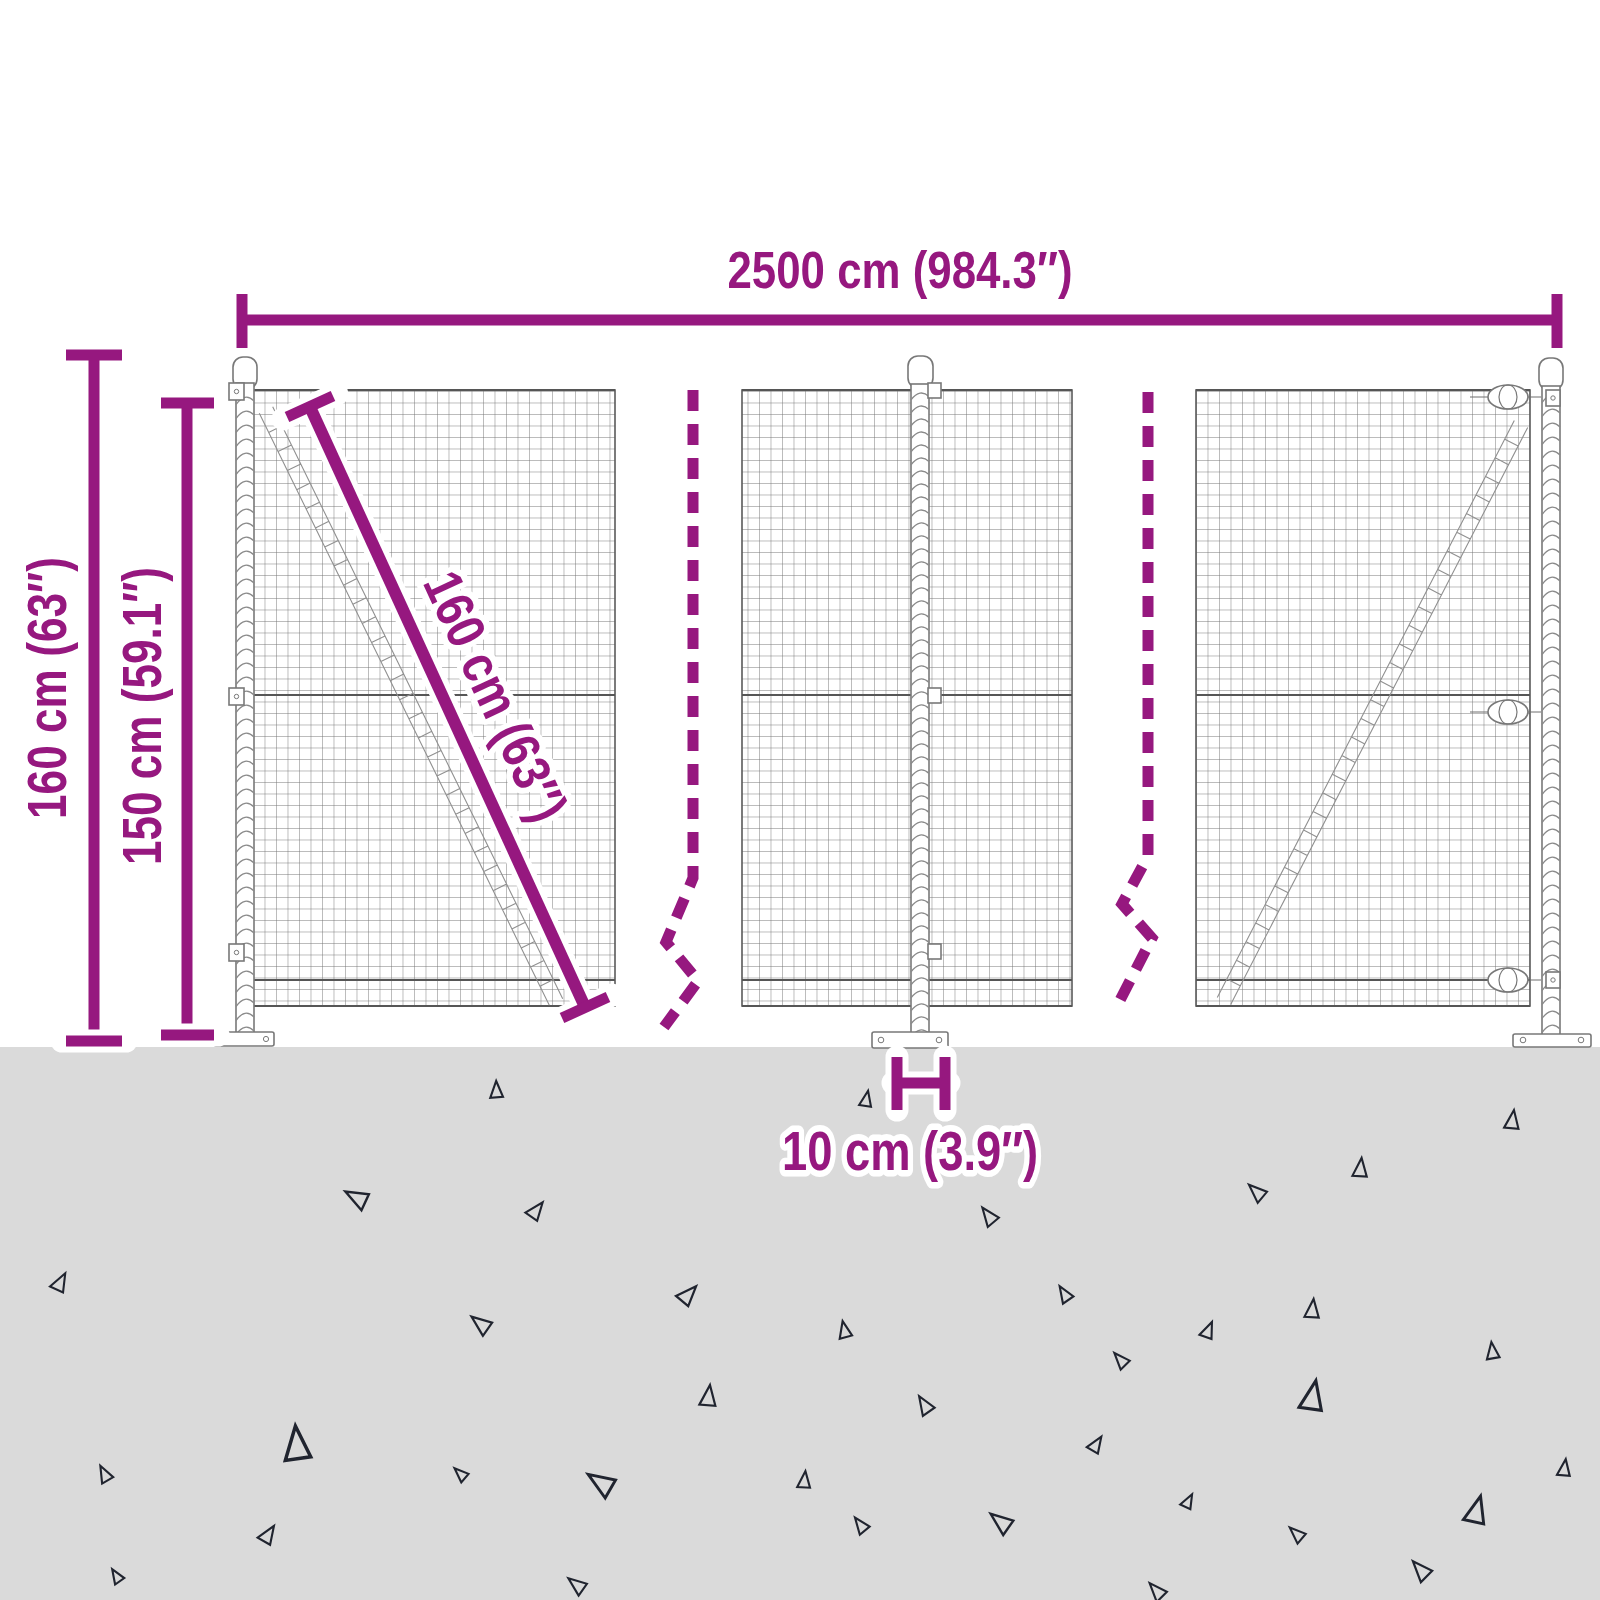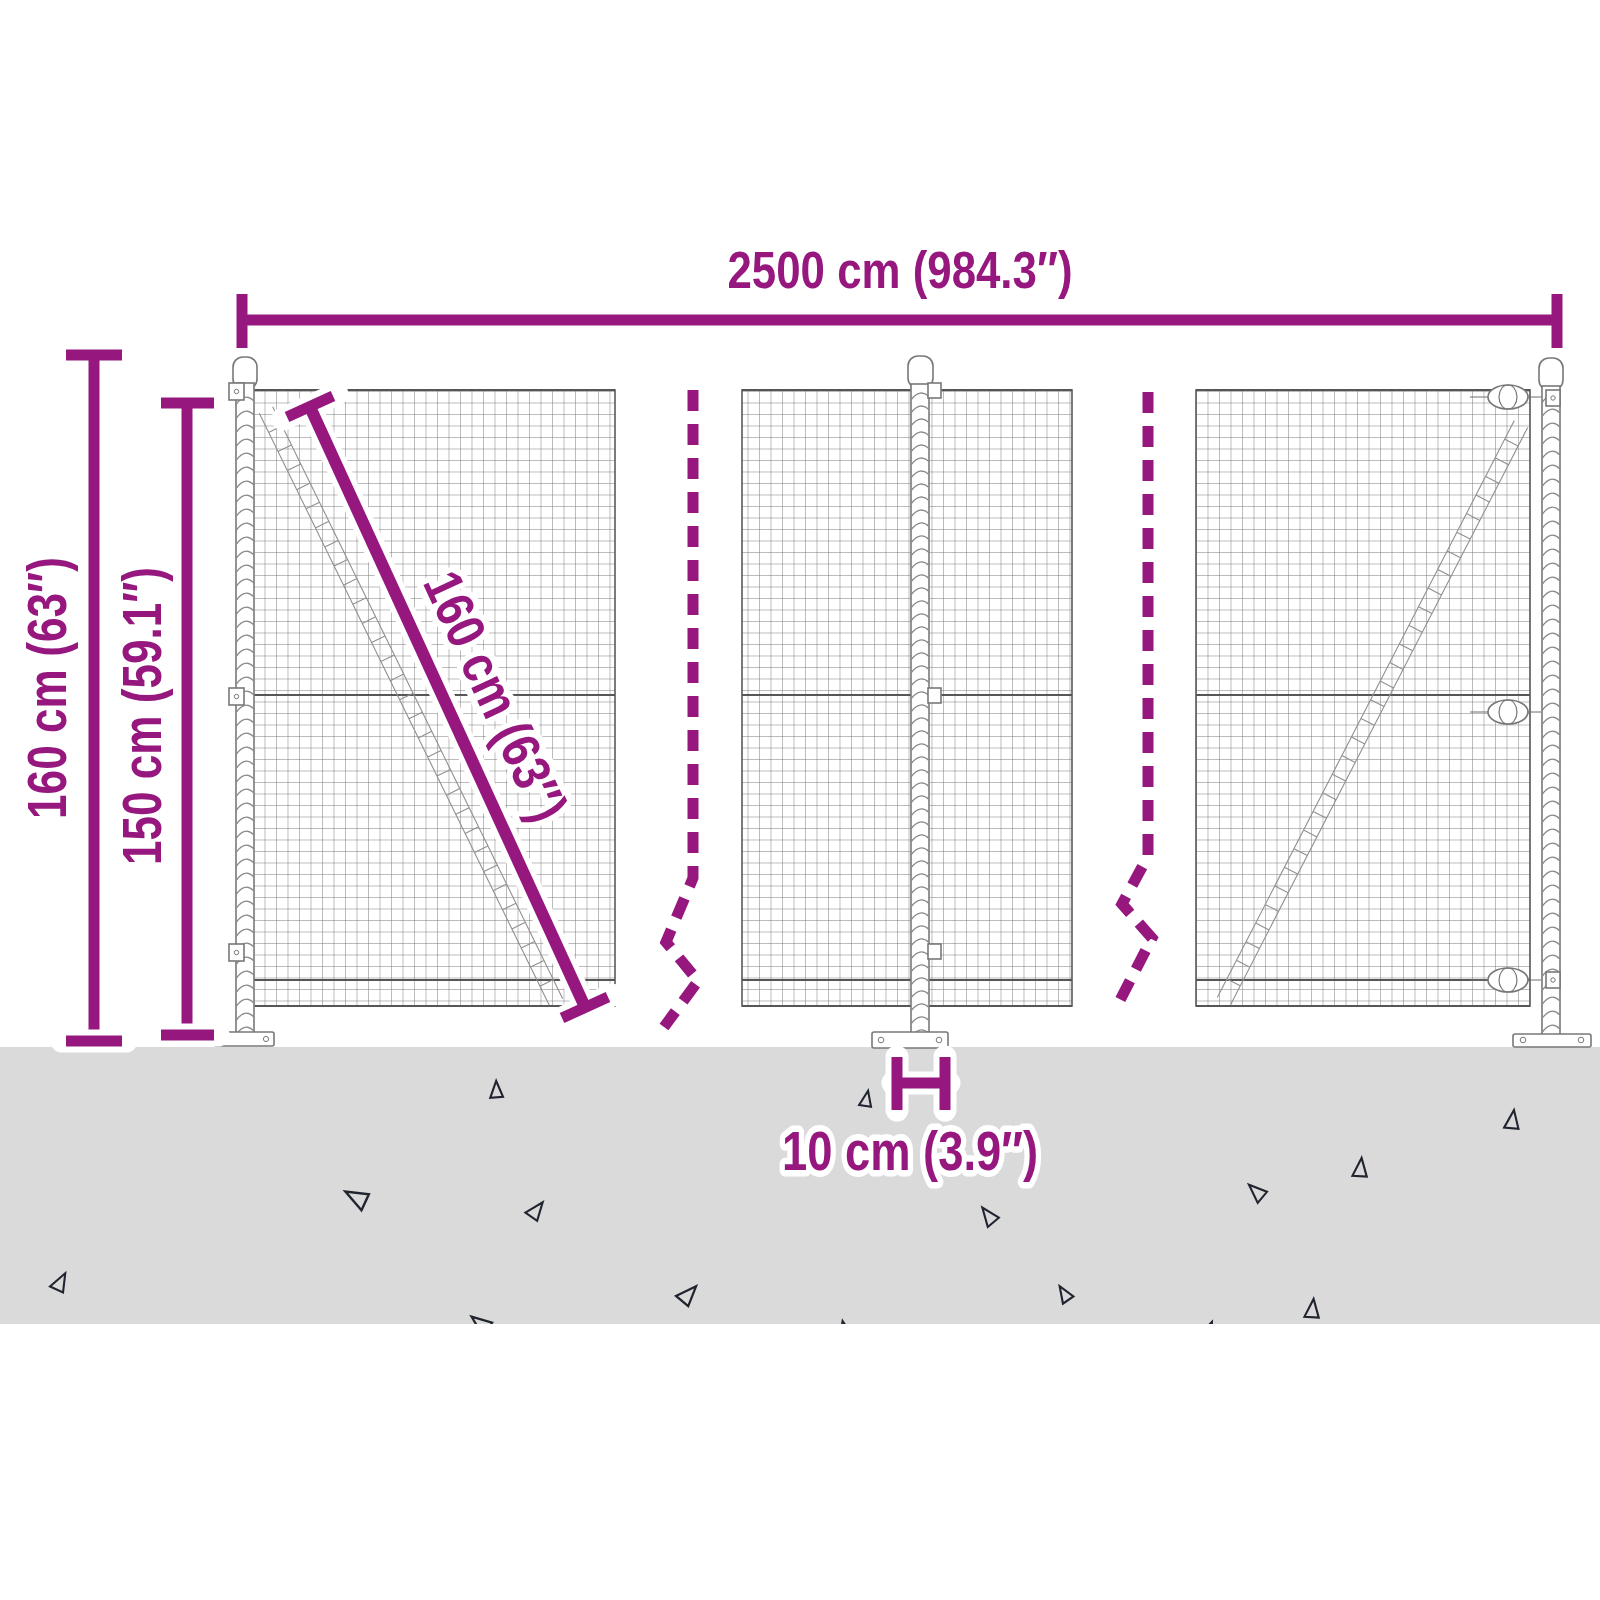--- a/index.html
+++ b/index.html
@@ -2,21 +2,21 @@
 <html style="--accent: #96187F; --ground: #DADADA; --tri: #20242F; --fence: #5E5E5E;"><head>
 <meta charset="utf-8">
 <style>
   :root{
     --accent:#96187F;
     --ground:#DADADA;
     --tri:#20242F;
     --fence:#5E5E5E;
   }
   html,body{margin:0;padding:0;background:#fff;}
-  .stage{width:1600px;height:1324px;position:relative;overflow:hidden;background:#eab308;}
+  .stage{width:1600px;height:1600px;position:relative;overflow:hidden;background:#eab308;}
   svg{display:block;}
   text{
     font-family:"Liberation Sans","DejaVu Sans",sans-serif;
     font-weight:bold;
     fill:var(--accent);
   }
   .halo{
     paint-order:stroke;
     stroke:#ffffff;
     stroke-width:13px;

